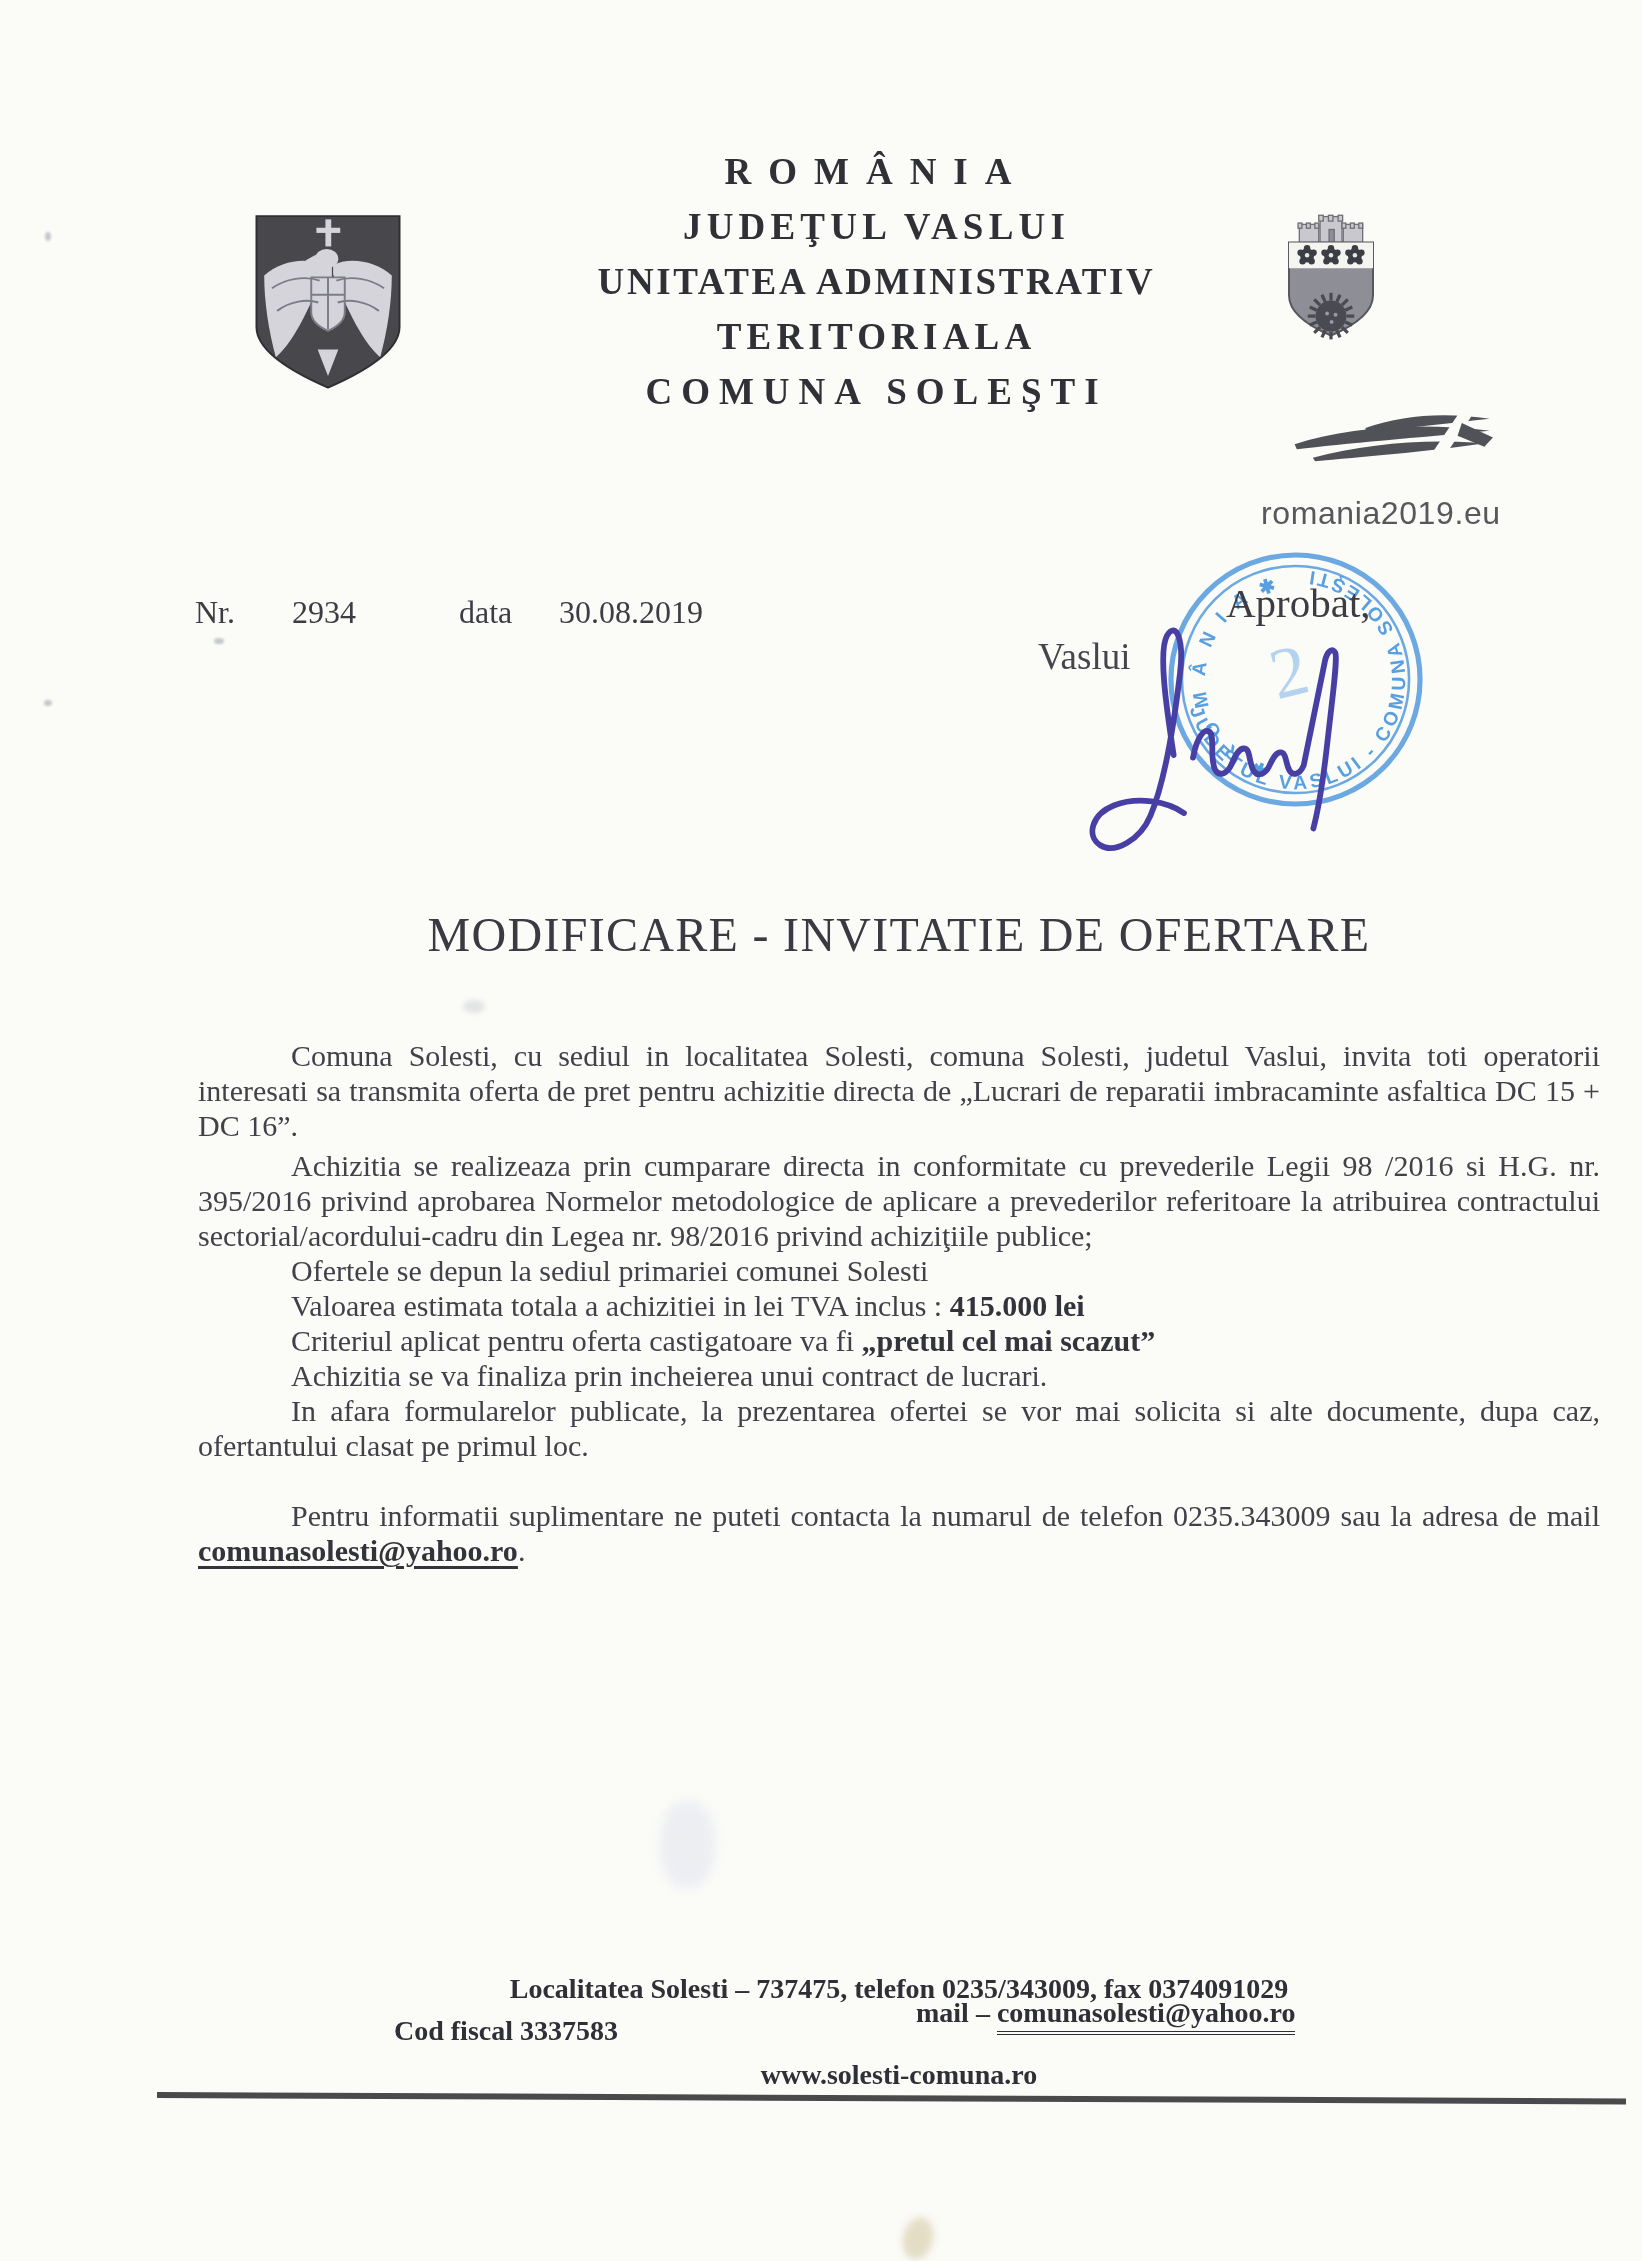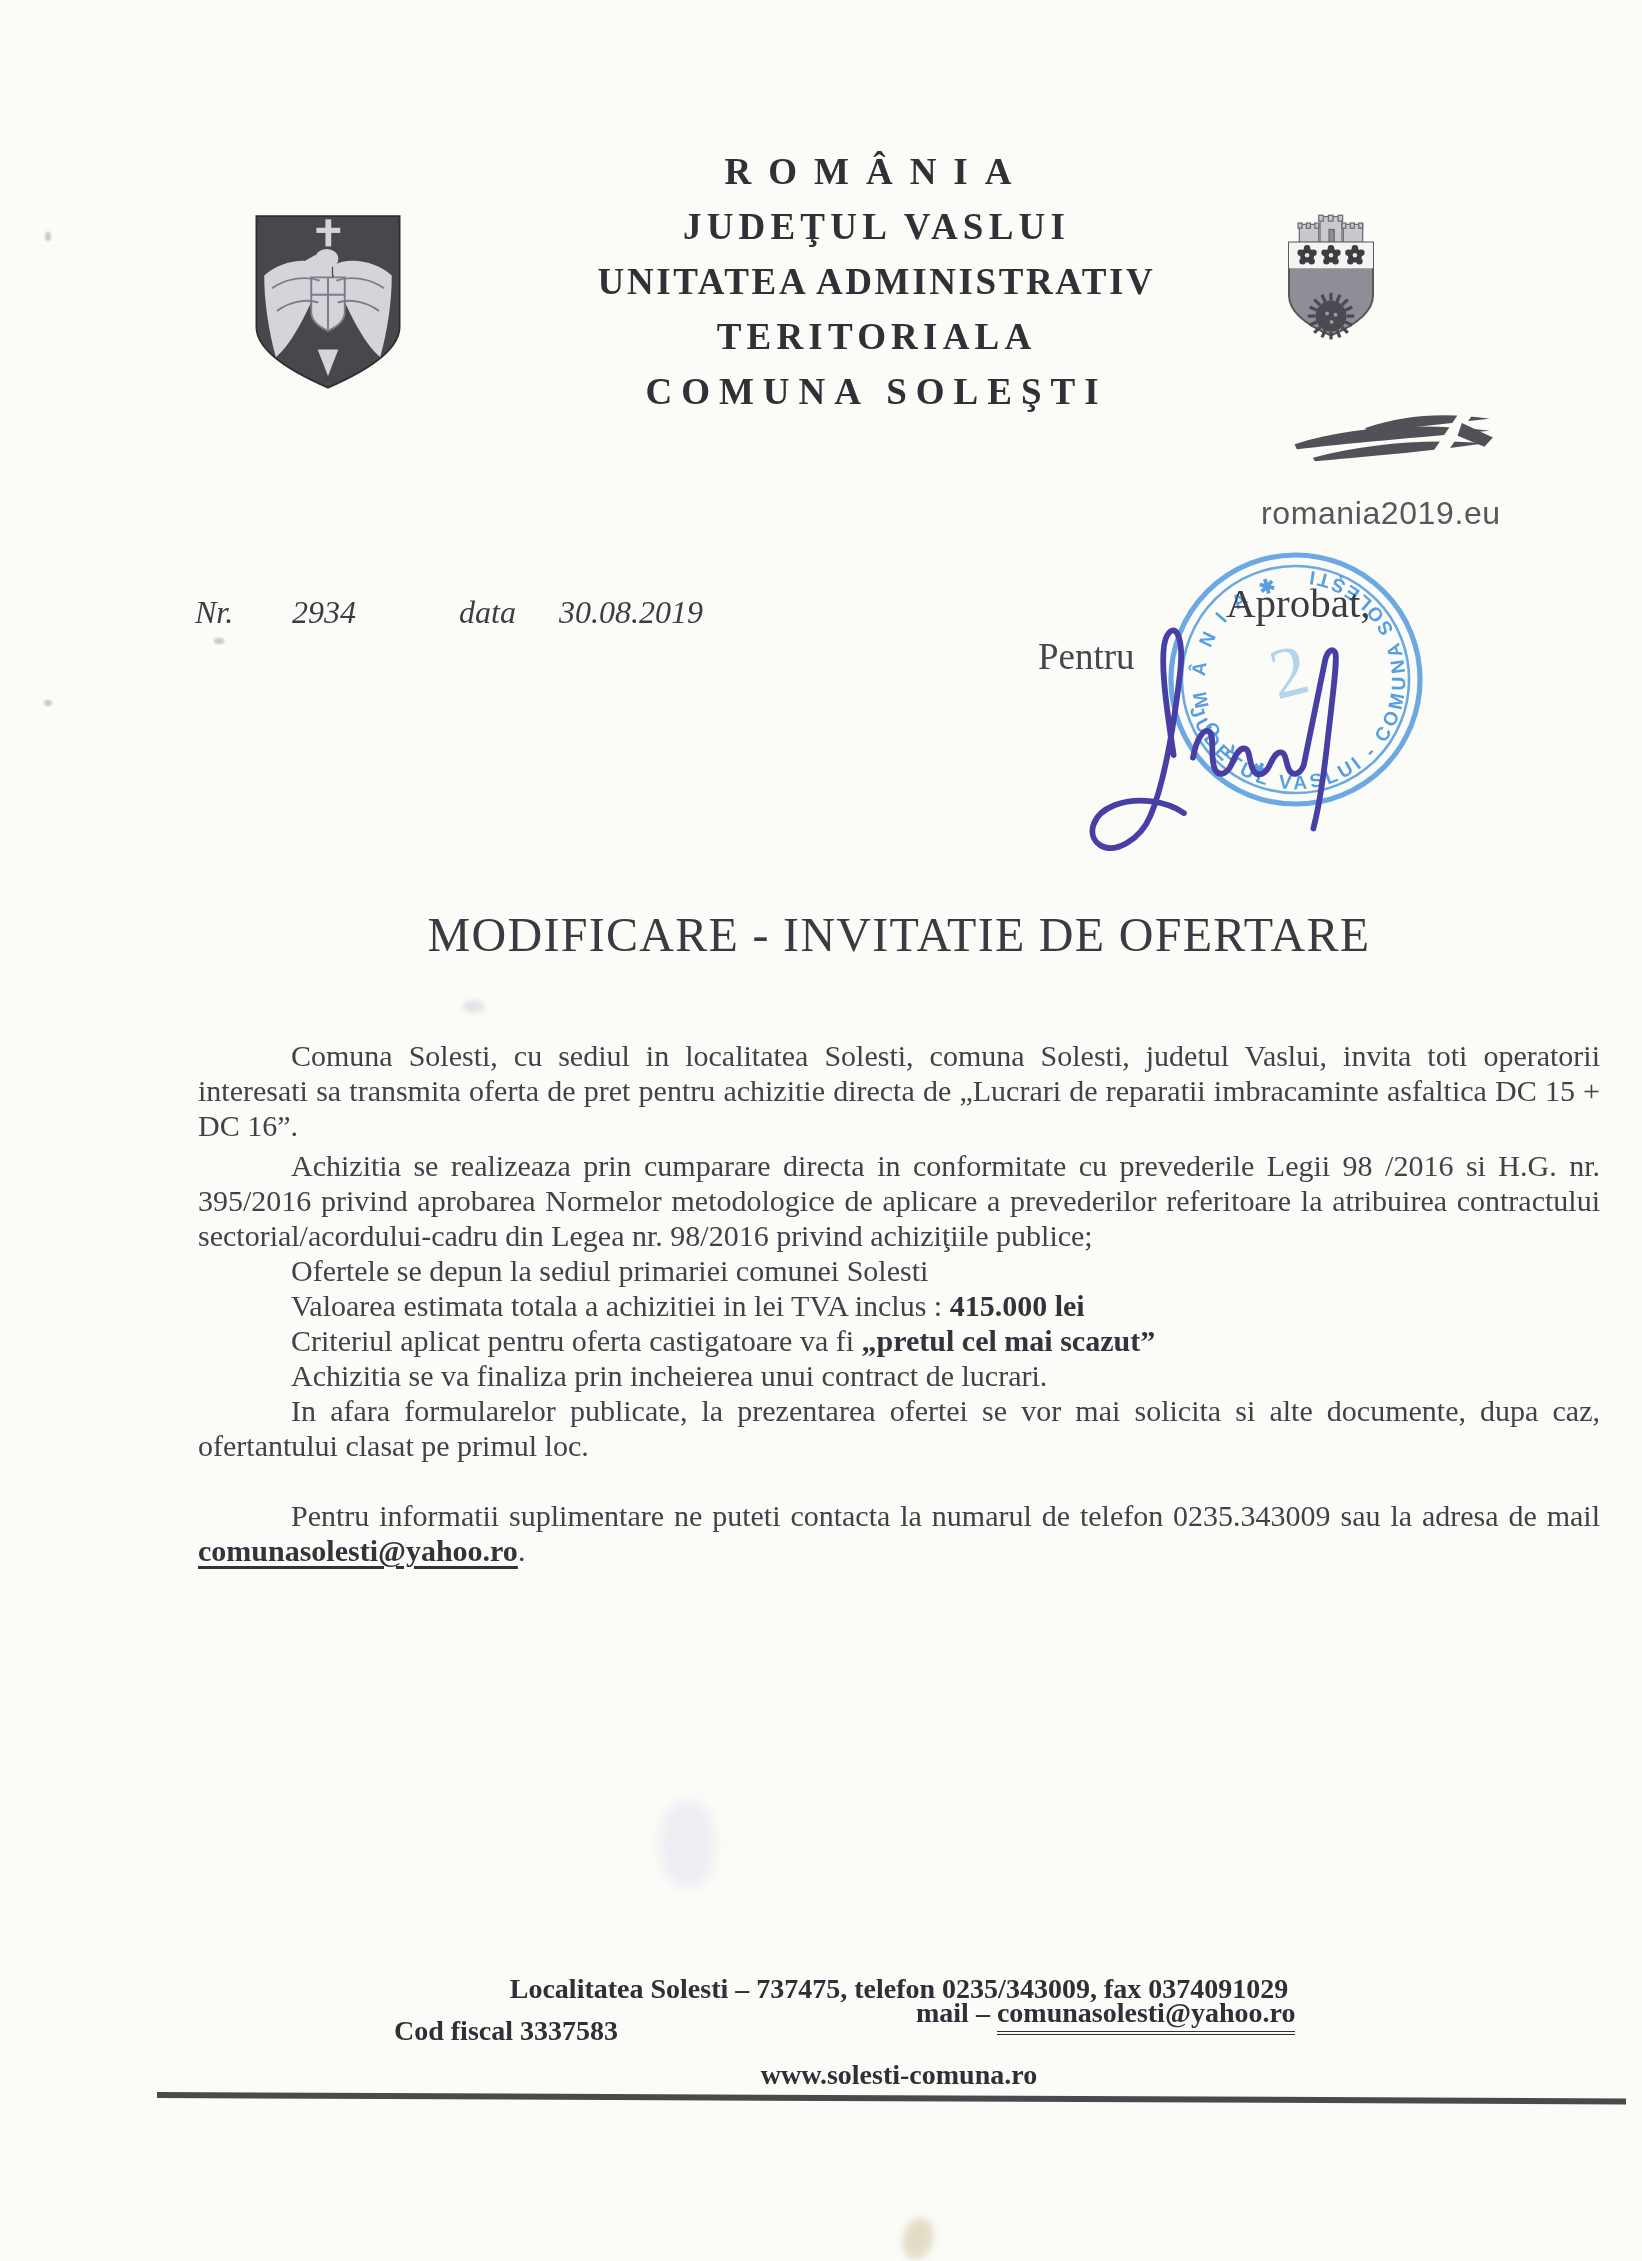--- a/index.html
+++ b/index.html
@@ -19,21 +19,21 @@
   .hdr div{height:55px;line-height:55px;font-size:37px;}
   .hl1{letter-spacing:17px;}
   .hl2{letter-spacing:5.2px;}
   .hl3{letter-spacing:2.6px;}
   .hl4{letter-spacing:5.2px;}
   .hl5{letter-spacing:9px;}
 
   .logo-text{left:1261px;top:474px;width:303px;font-family:"Liberation Sans",sans-serif;
     font-size:32px;color:#57575c;letter-spacing:0.6px;margin-top:21px;}
 
-  .regrow span{font-size:32px;color:#3c3c44;position:absolute;top:0;white-space:nowrap;font-style:italic;}
+  .regrow span{font-size:32px;color:#3c3c44;position:absolute;top:0;white-space:nowrap;}
   .regrow{left:0;top:594px;width:1643px;height:39px;}
   .nr-label{left:195px;} .nr-value{left:292px;} .date-label{left:459px;} .date-value{left:559px;}
 
   .primar{left:1038px;top:635px;font-size:37px;color:#45454d;}
   .aprobat{left:1226px;top:579px;font-size:41px;color:#3c3c44;z-index:4;}
 
   .doc-title{left:198px;top:907px;width:1402px;text-align:center;font-size:48px;
     letter-spacing:1.3px;color:#3a3a42;white-space:nowrap;}
 
   .body-block{left:198px;top:1038px;width:1402px;font-size:30px;line-height:35px;color:#41414a;}
@@ -184,21 +184,21 @@
   </svg>
   <div class="abs logo-text">romania2019.eu</div>
 
   <div class="abs regrow">
     <span class="nr-label">Nr.</span>
     <span class="nr-value">2934</span>
     <span class="date-label">data</span>
     <span class="date-value">30.08.2019</span>
   </div>
 
-  <div class="abs primar">Pentru</div>
+  <div class="abs primar">Vaslui</div>
   <div class="abs aprobat">Aprobat,</div>
 
   <svg class="abs" style="left:1160px;top:544px;" width="271" height="271" viewBox="0 0 420 420">
     <defs>
       <path id="ring-cw" d="M210,350 a140,140 0 0 1 -140,-140 a140,140 0 0 1 140,-140 a140,140 0 0 1 140,140 a140,140 0 0 1 -140,140"></path>
       <path id="ring-ccw" d="M40,210 a170,170 0 0 0 170,170 a170,170 0 0 0 170,-170 a170,170 0 0 0 -170,-170 a170,170 0 0 0 -170,170"></path>
     </defs>
     <circle cx="210" cy="210" r="193" fill="none" stroke="#5299dd" stroke-width="8" opacity="0.85"></circle>
     <circle cx="210" cy="210" r="176" fill="none" stroke="#5299dd" stroke-width="4" opacity="0.85"></circle>
     <text font-family="Liberation Sans, sans-serif" font-size="30" font-weight="bold" fill="#4f9bdf" letter-spacing="7" opacity="0.95">

